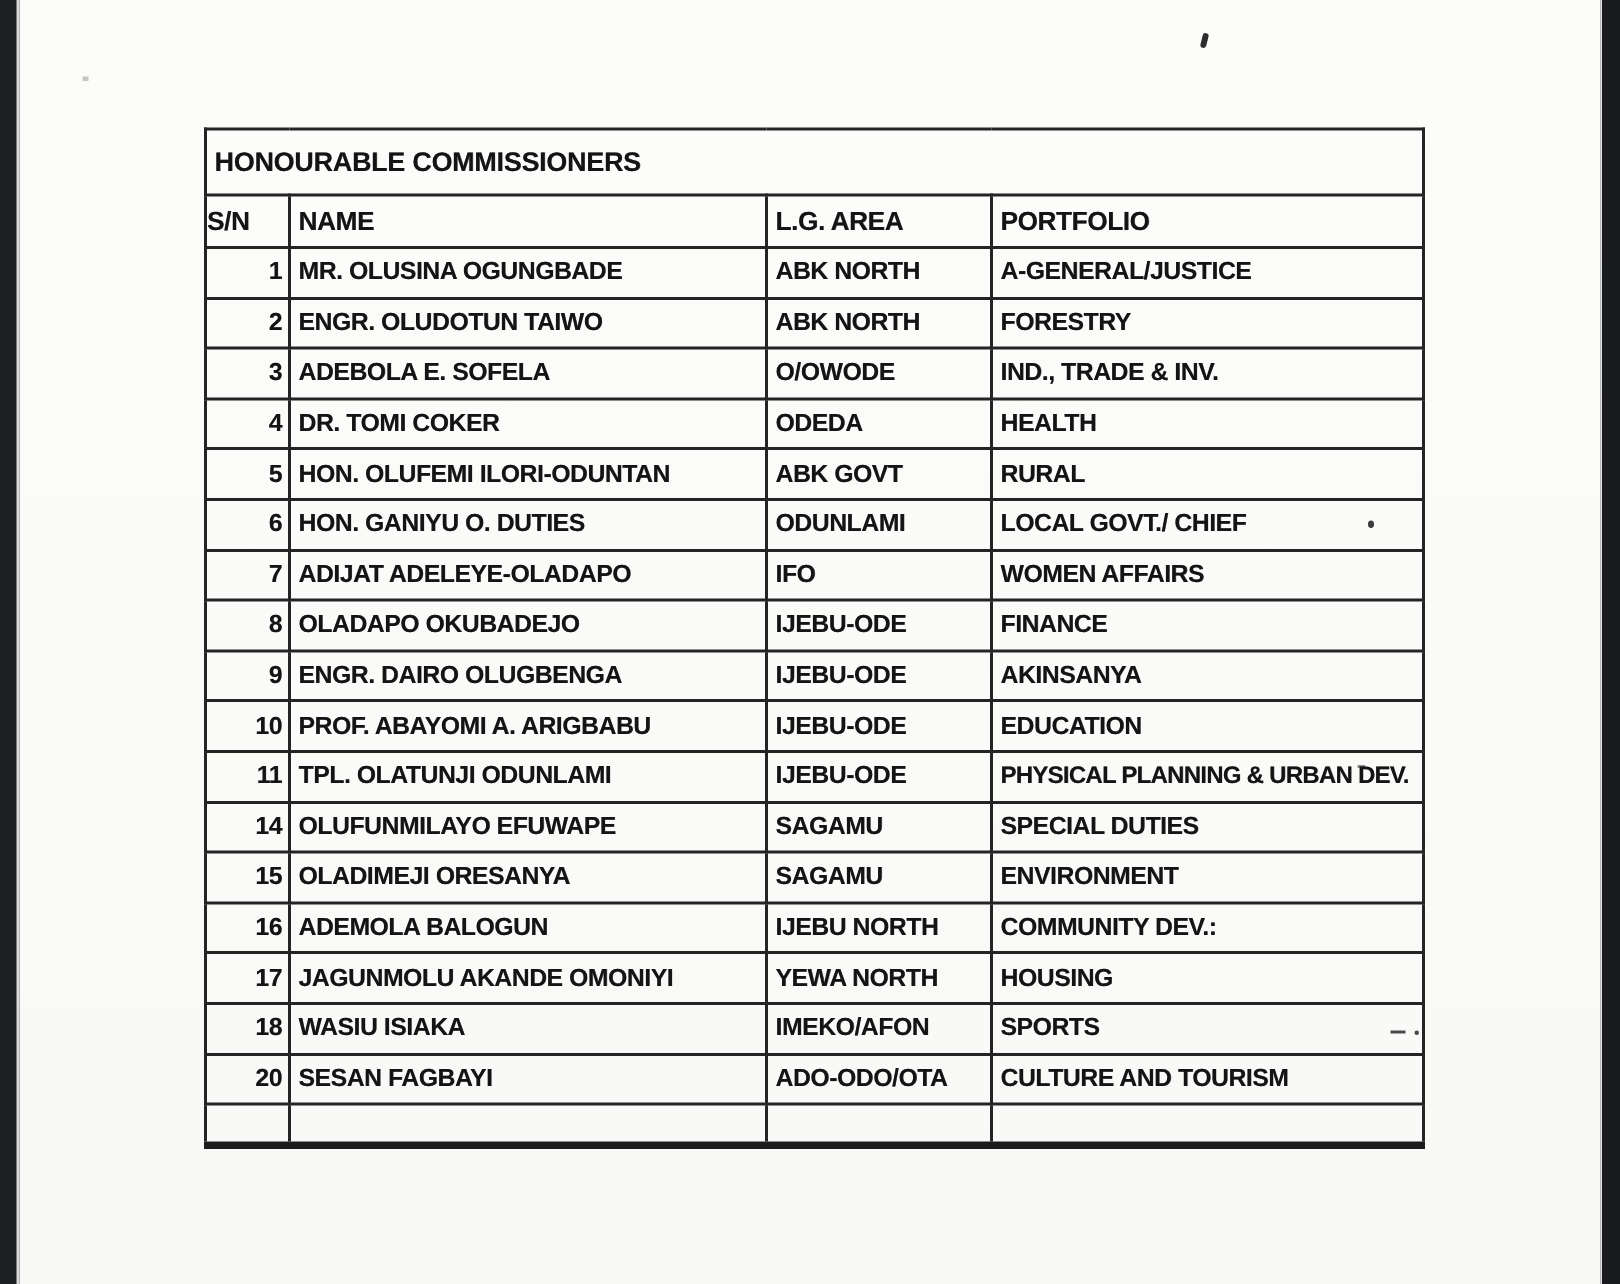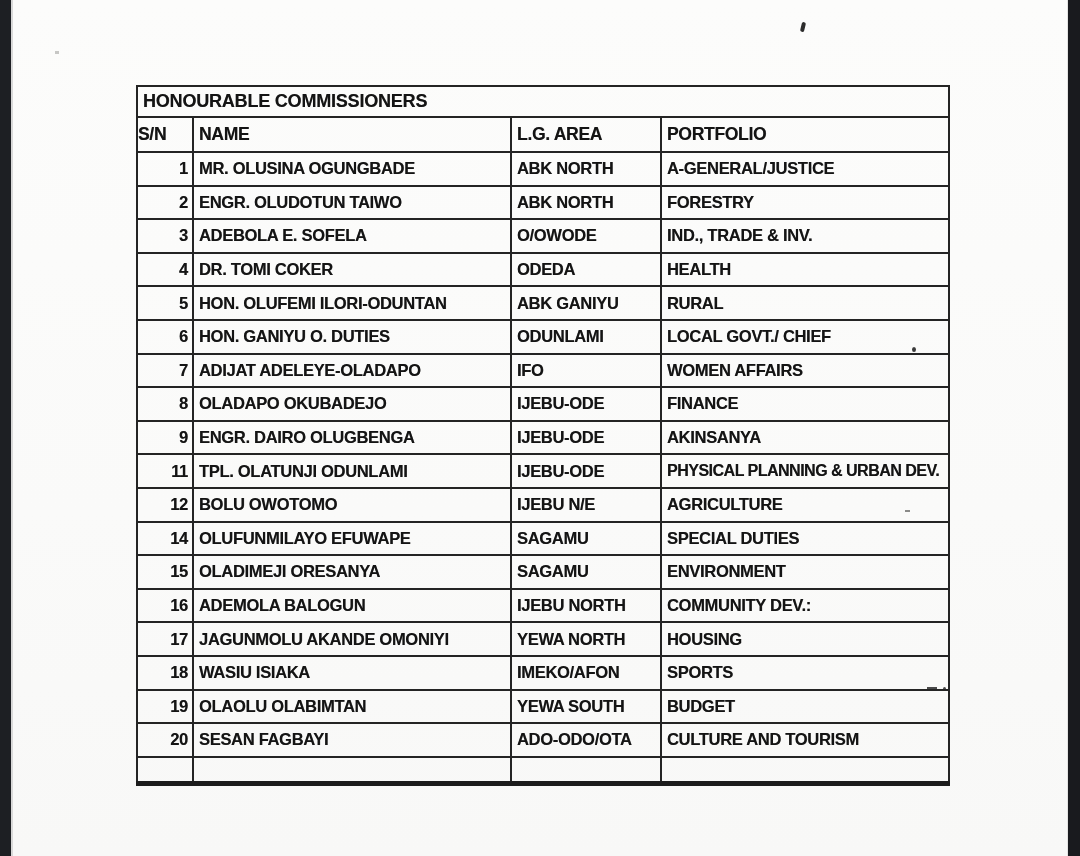--- a/index.html
+++ b/index.html
@@ -40,21 +40,21 @@
   .doc-table td, .doc-table th {
     border: 2px solid #242424;
     padding: 0 0 0 5px;
     vertical-align: middle;
     white-space: nowrap;
     overflow: hidden;
     font-weight: bold;
     letter-spacing: -0.3px;
     text-shadow: 0.2px 0.2px 0.4px rgba(25,25,25,0.55);
   }
-  tr.title-row       { height: 31px; }
+  tr.title-row       { height: 44px; }
   tr.title-row td    { font-size: 18px; letter-spacing: -0.2px; }
   tr.header-row      { height: 35px; }
   tr.header-row th   { font-size: 17.5px; text-align: left; }
   tbody tr.data-row  { height: 33.6px; }
   tbody td           { font-size: 16.5px; }
   td.sn, th.sn       { text-align: right; padding: 0 4px 0 0; }
   td.pf.condensed    { font-size: 16px; letter-spacing: -0.5px; }
   tr.empty-row       { height: 27px; }
   tr.empty-row td    { border-bottom: 5px solid #1c1c1c; }
 
@@ -126,21 +126,21 @@
     <tr class="data-row">
       <td class="sn">4</td>
       <td class="name">DR. TOMI COKER</td>
       <td class="lg">ODEDA</td>
       <td class="pf">HEALTH</td>
     </tr>
 
     <tr class="data-row">
       <td class="sn">5</td>
       <td class="name">HON. OLUFEMI ILORI-ODUNTAN</td>
-      <td class="lg">ABK GANIYU</td>
+      <td class="lg">ABK GOVT</td>
       <td class="pf">RURAL</td>
     </tr>
 
     <tr class="data-row">
       <td class="sn">6</td>
       <td class="name">HON. GANIYU O. DUTIES</td>
       <td class="lg">ODUNLAMI</td>
       <td class="pf">LOCAL GOVT./ CHIEF</td>
     </tr>
 
@@ -158,34 +158,34 @@
       <td class="pf">FINANCE</td>
     </tr>
 
     <tr class="data-row">
       <td class="sn">9</td>
       <td class="name">ENGR. DAIRO OLUGBENGA</td>
       <td class="lg">IJEBU-ODE</td>
       <td class="pf">AKINSANYA</td>
     </tr>
 
+    <tr class="data-row">
+      <td class="sn">10</td>
+      <td class="name">PROF. ABAYOMI A. ARIGBABU</td>
+      <td class="lg">IJEBU-ODE</td>
+      <td class="pf">EDUCATION</td>
+    </tr>
 
     <tr class="data-row">
       <td class="sn">11</td>
       <td class="name">TPL. OLATUNJI ODUNLAMI</td>
       <td class="lg">IJEBU-ODE</td>
       <td class="pf condensed">PHYSICAL PLANNING &amp; URBAN DEV.</td>
     </tr>
 
-    <tr class="data-row">
-      <td class="sn">12</td>
-      <td class="name">BOLU OWOTOMO</td>
-      <td class="lg">IJEBU N/E</td>
-      <td class="pf">AGRICULTURE</td>
-    </tr>
 
 
     <tr class="data-row">
       <td class="sn">14</td>
       <td class="name">OLUFUNMILAYO EFUWAPE</td>
       <td class="lg">SAGAMU</td>
       <td class="pf">SPECIAL DUTIES</td>
     </tr>
 
     <tr class="data-row">
@@ -209,26 +209,20 @@
       <td class="pf">HOUSING</td>
     </tr>
 
     <tr class="data-row">
       <td class="sn">18</td>
       <td class="name">WASIU ISIAKA</td>
       <td class="lg">IMEKO/AFON</td>
       <td class="pf">SPORTS</td>
     </tr>
 
-    <tr class="data-row">
-      <td class="sn">19</td>
-      <td class="name">OLAOLU OLABIMTAN</td>
-      <td class="lg">YEWA SOUTH</td>
-      <td class="pf">BUDGET</td>
-    </tr>
 
     <tr class="data-row">
       <td class="sn">20</td>
       <td class="name">SESAN FAGBAYI</td>
       <td class="lg">ADO-ODO/OTA</td>
       <td class="pf">CULTURE AND TOURISM</td>
     </tr>
   </tbody>
     <tfoot>
       <tr class="empty-row">

